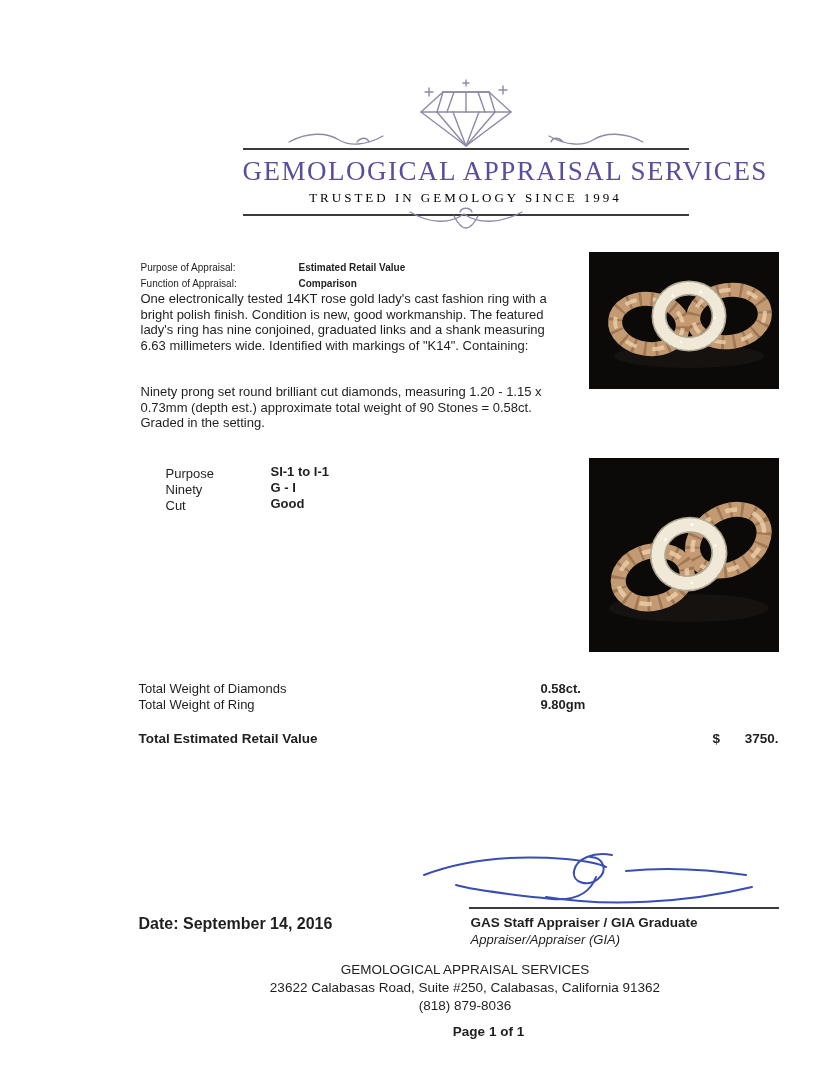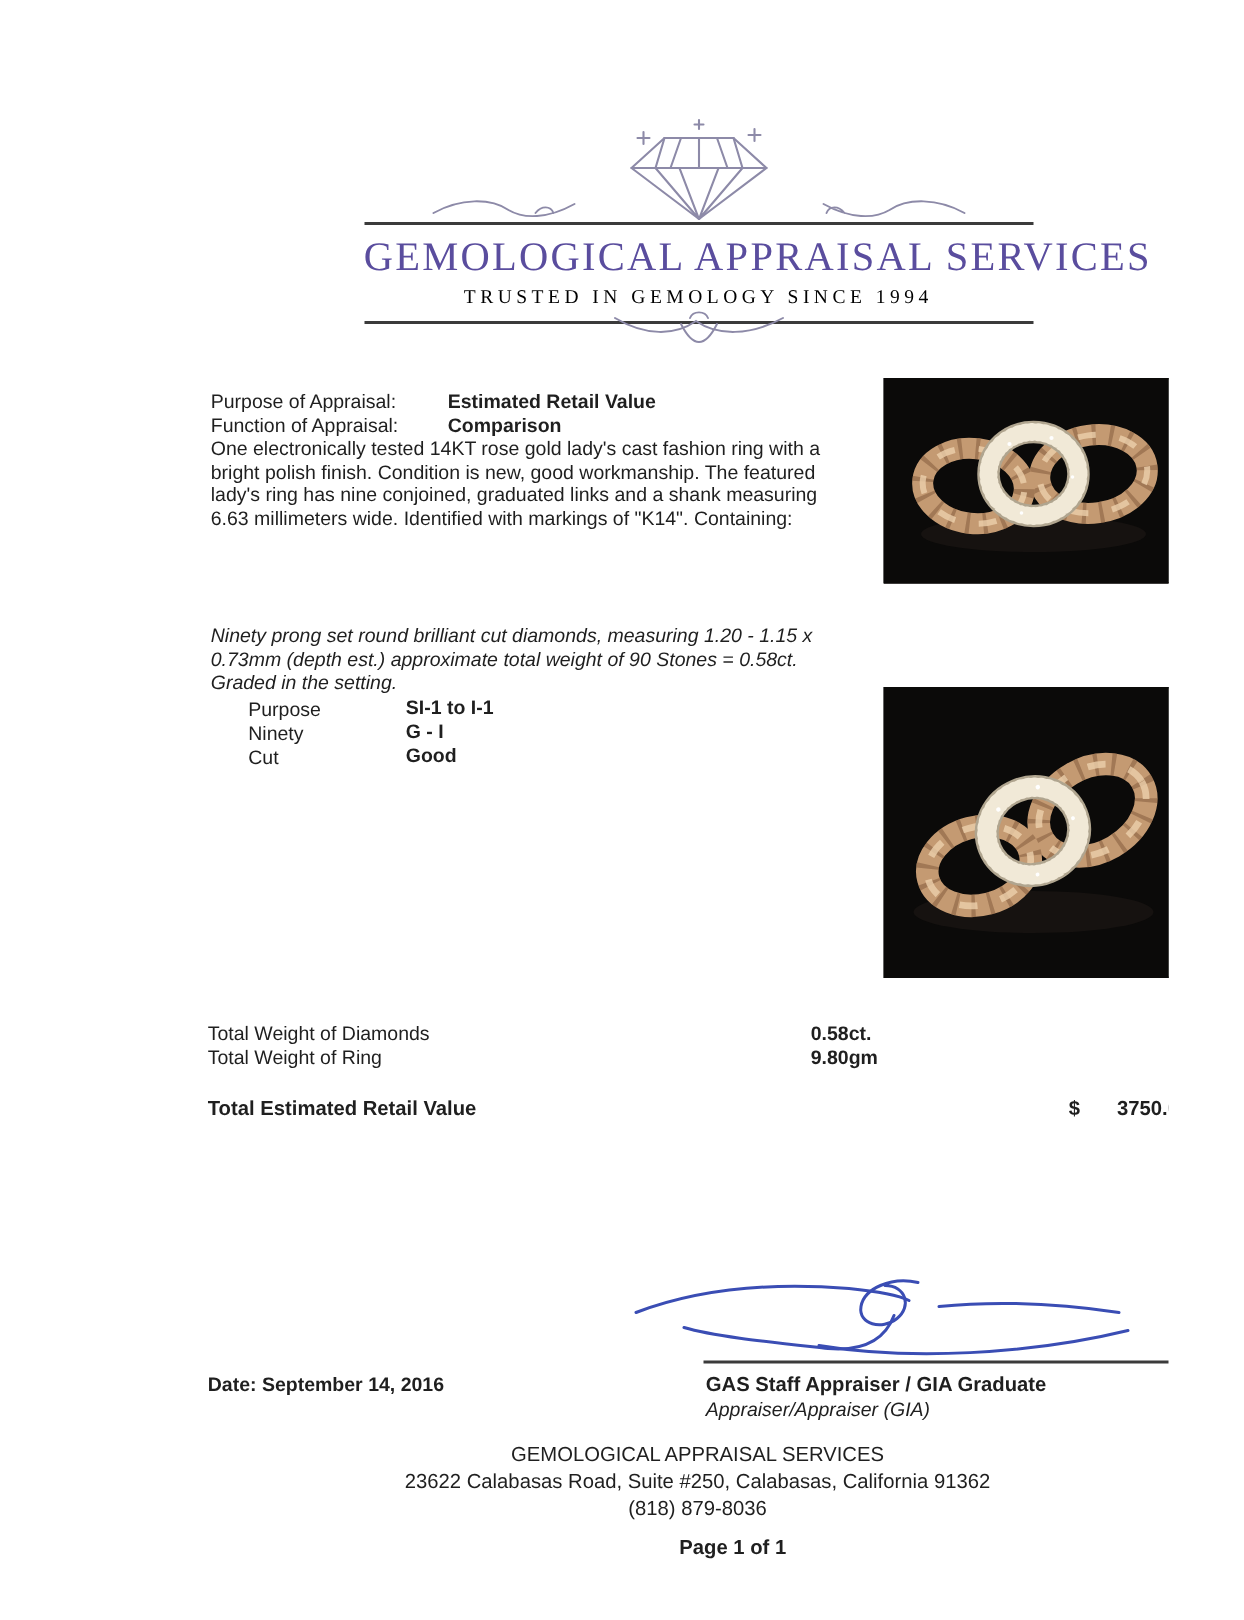--- a/index.html
+++ b/index.html
@@ -22,37 +22,37 @@
     font-size:27px; letter-spacing:1.5px; color:#5a4d9e; font-weight:400;
     white-space:nowrap;
   }
   .brand-tagline{
     font-family:"Liberation Serif", serif;
     font-size:13px; letter-spacing:3px; color:#000000; margin-top:3px;
     white-space:nowrap;
   }
 
   
-  .label-col{ font-size:13px; line-height:16px; }
+  .label-col{ font-size:10px; line-height:16px; }
   .bold{ font-weight:bold; }
   .para{ font-size:13px; line-height:15.6px; width:410px; text-align:left; }
   .grade-label{ font-size:13px; }
   .grade-value{ font-size:13px; font-weight:bold; }
 
   .photo{
     background:#0b0a09; box-shadow:0 0 0 1px #1a1714 inset;
   }
 
   .totals-label{ font-size:13px; line-height:16px; }
   .totals-value{ font-size:13px; font-weight:bold; line-height:16px; }
   .retail-label{ font-size:13.5px; font-weight:bold; }
   .retail-value{ font-size:13.5px; font-weight:bold; }
 
   .sig-line{ border-top:2px solid #3b3b3b; }
-  .date-line{ font-size:13px; font-weight:bold; }
+  .date-line{ font-size:16px; font-weight:bold; }
   .appraiser-line{ font-size:13.5px; font-weight:bold; }
   .appraiser-sub{ font-size:13px; font-style:italic; }
 
   .footer-line{ width:829px; text-align:center; font-size:13.5px; }
   .footer-page{ font-weight:bold; }
 </style>
 </head>
 <body>
 
 <div class="page">
@@ -95,21 +95,21 @@
   </svg>
 
   <div class="abs label-col" style="left:90px; top:260px;">Purpose of Appraisal:</div>
   <div class="abs label-col bold" style="left:248px; top:260px;">Estimated Retail Value</div>
 
   <div class="abs label-col" style="left:90px; top:276px;">Function of Appraisal:</div>
   <div class="abs label-col bold" style="left:248px; top:276px;">Comparison</div>
 
   <div class="abs para" style="left:90px; top:291px;">One electronically tested 14KT rose gold lady's cast fashion ring with a bright polish finish. Condition is new, good workmanship. The featured lady's ring has nine conjoined, graduated links and a shank measuring 6.63 millimeters wide. Identified with markings of "K14".  Containing:</div>
 
-  <div class="abs para" style="left:90px; top:416px;font-style:italic;">Ninety prong set round brilliant cut diamonds, measuring 1.20 - 1.15 x 0.73mm (depth est.) approximate total weight of 90 Stones = 0.58ct. Graded in the setting.</div>
+  <div class="abs para" style="left:90px; top:384px;">Ninety prong set round brilliant cut diamonds, measuring 1.20 - 1.15 x 0.73mm (depth est.) approximate total weight of 90 Stones = 0.58ct. Graded in the setting.</div>
 
   <div class="abs" style="left:115px; top:464px;">
     <div style="position:relative; width:300px;">
       <div style="position:absolute; top:0;">
         <span class="grade-label">Purpose</span>
         <span class="grade-value" style="position:absolute; left:105px; white-space:nowrap;">SI-1 to I-1</span>
       </div>
       <div style="position:absolute; top:16px;">
         <span class="grade-label">Ninety</span>
         <span class="grade-value" style="position:absolute; left:105px; white-space:nowrap;">G - I</span>

